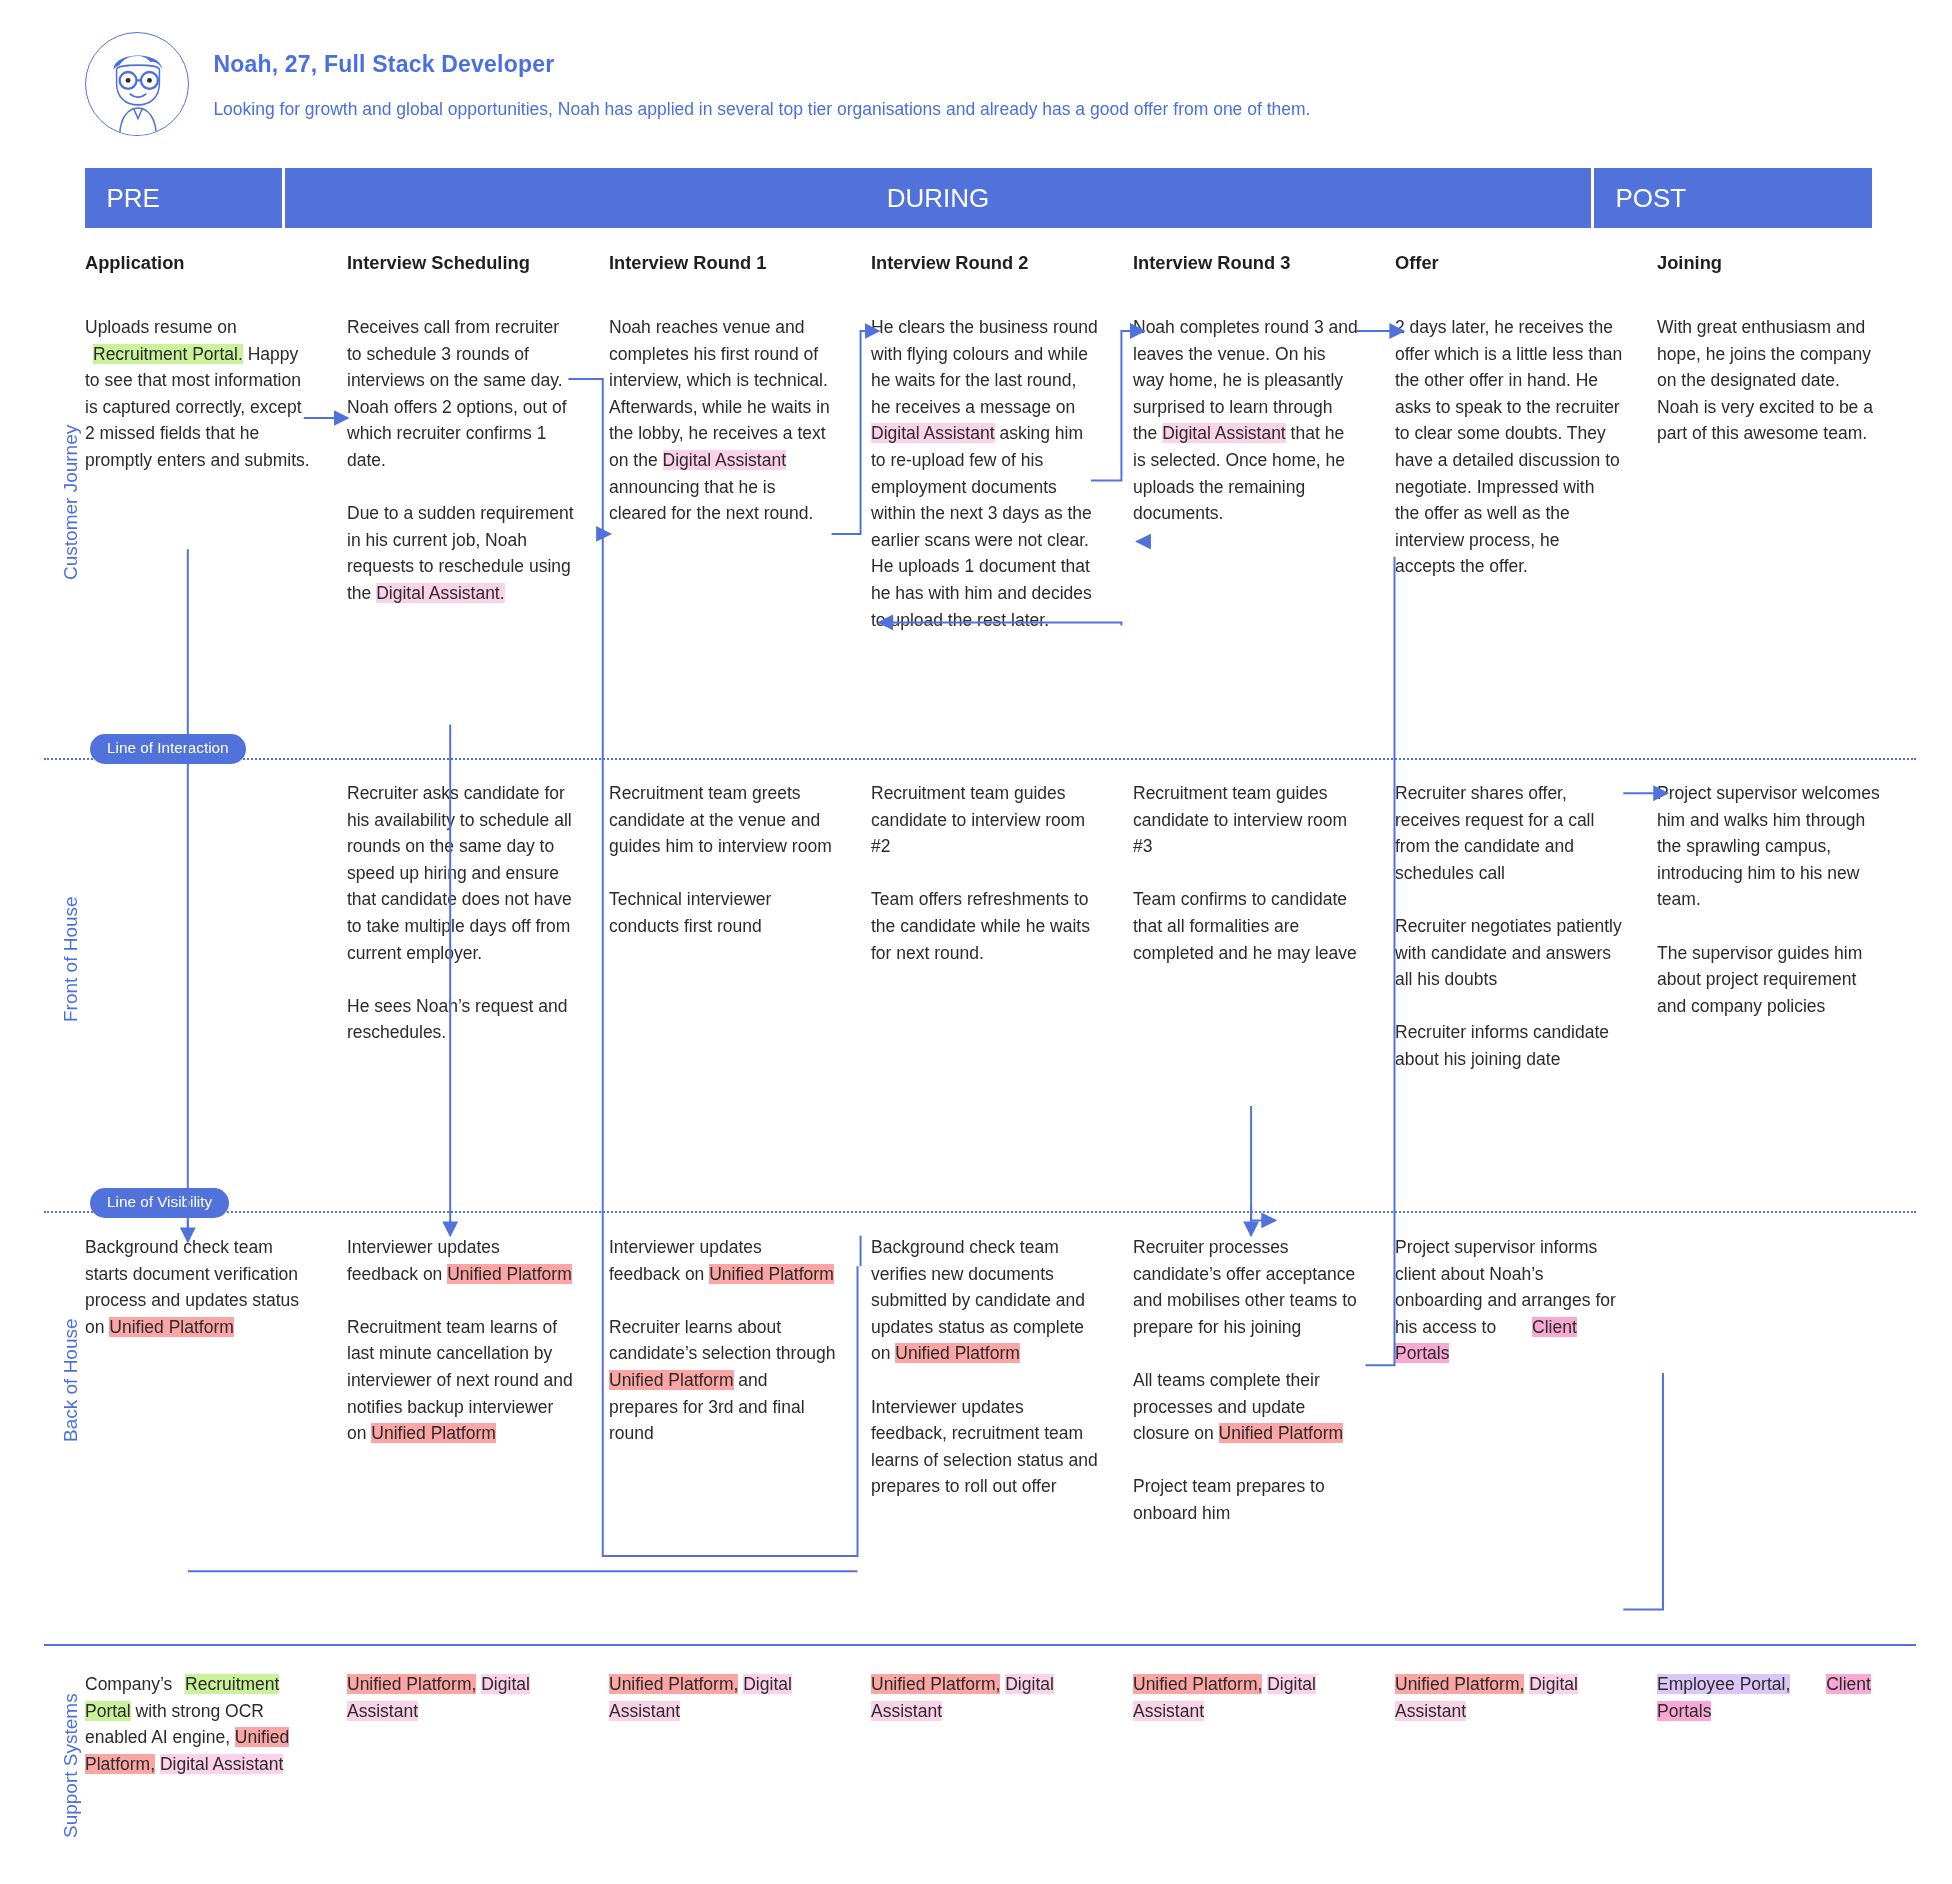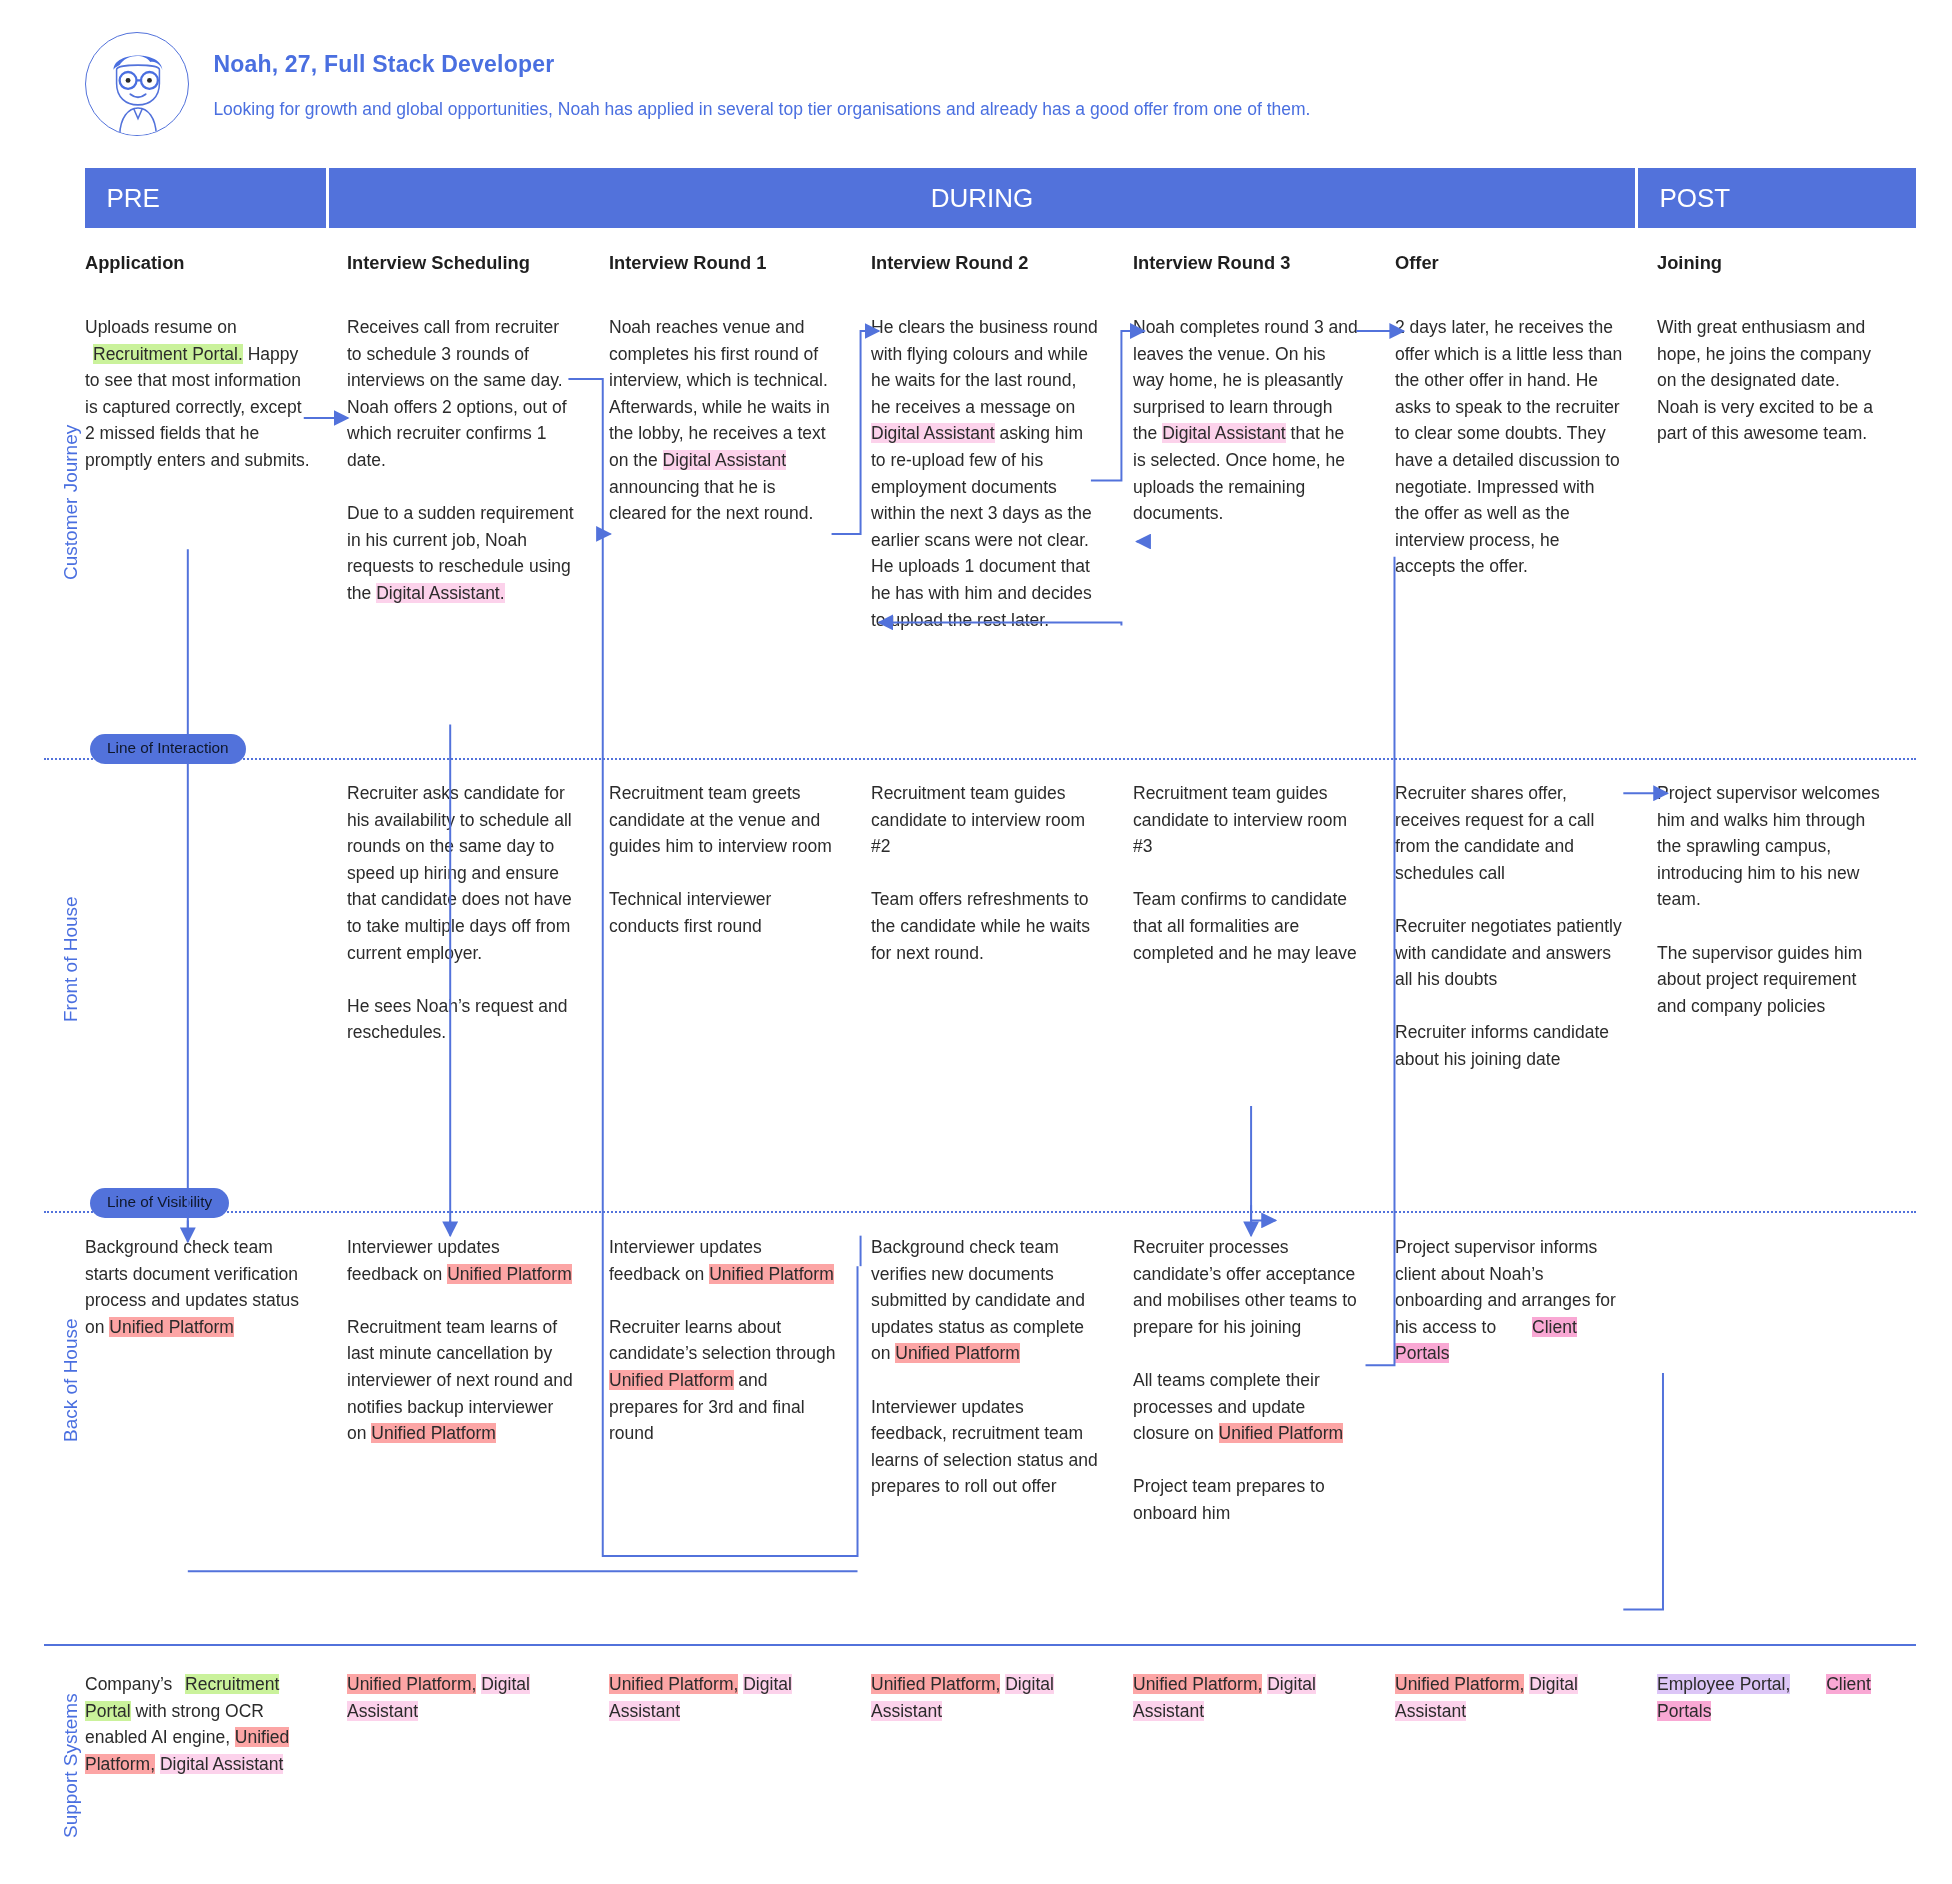--- a/index.html
+++ b/index.html
@@ -63,21 +63,21 @@
   
   .dotted {
     position:absolute; left:44px; width:1872px; height:0;
     border-top: 2.7px dotted #5272db;
   }
   .solid-line {
     position:absolute; left:44px; width:1872px; height:0;
     border-top: 2.3px solid #5272db;
   }
   .pill {
-    position:absolute; background:#5272db; color:#0f172a;
+    position:absolute; background:#5272db; color:#ffffff;
     font-size:15.3px; border-radius:30.5px; padding:5.3px 17px 6.9px;
     white-space:nowrap;
   }
 
   
   .connectors { position:absolute; left:0; top:0; width:1953px; height:1884px; pointer-events:none; }
 </style>
 </head>
 <body>
 
@@ -101,21 +101,21 @@
       <path d="M62 98 L68 112 L74 98" fill="none" stroke="#5272db" stroke-width="2"></path>
     </svg>
   </div>
   <div class="persona-text">
     <div class="persona-name">Noah, 27, Full Stack Developer</div>
     <div class="persona-desc">Looking for growth and global opportunities, Noah has applied in several top tier organisations and already has a good offer from one of them.</div>
   </div>
 </div>
 
 <div class="phase-band">
-  <div class="phase" style="width:244px">
+  <div class="phase" style="width:200px">
     <span>PRE</span>
   </div>
   <div class="phase center" style="width:1309px">
     <span>DURING</span>
   </div>
   <div class="phase" style="width:278px">
     <span>POST</span>
   </div>
 </div>
 

